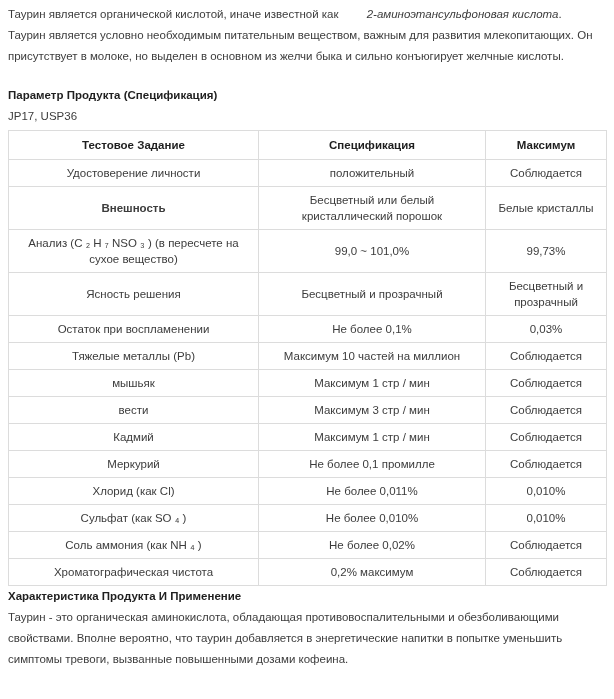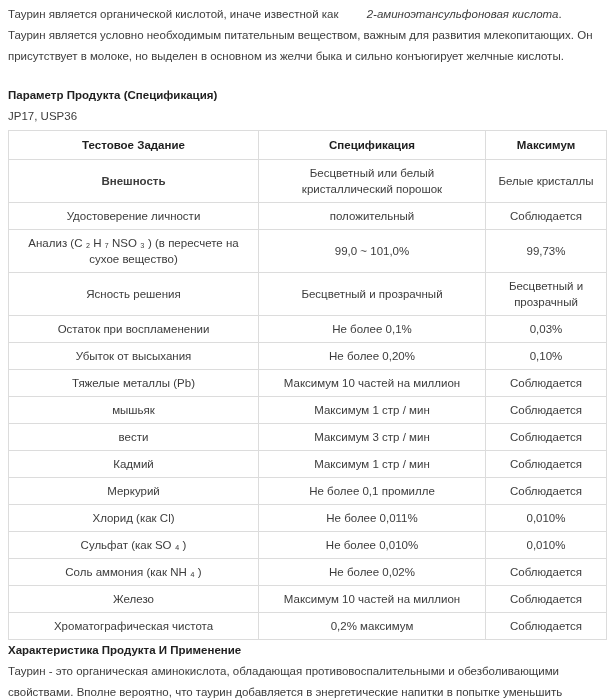--- a/index.html
+++ b/index.html
@@ -83,48 +83,43 @@
     </colgroup>
     <thead>
       <tr>
         <th>Тестовое Задание</th>
         <th>Спецификация</th>
         <th>Максимум</th>
       </tr>
     </thead>
     <tbody>
         <tr>
+          <td>Удостоверение личности</td>
+          <td>положительный</td>
+          <td>Соблюдается</td>
+        </tr>
+        <tr>
           <td class="bold">Внешность</td>
           <td>Бесцветный или белый кристаллический порошок</td>
           <td>Белые кристаллы</td>
-        </tr>
-        <tr>
-          <td>Удостоверение личности</td>
-          <td>положительный</td>
-          <td>Соблюдается</td>
         </tr>
         <tr>
           <td>Анализ (C ₂ H ₇ NSO ₃ ) (в пересчете на сухое вещество)</td>
           <td>99,0 ~ 101,0%</td>
           <td>99,73%</td>
         </tr>
         <tr>
           <td>Ясность решения</td>
           <td>Бесцветный и прозрачный</td>
           <td>Бесцветный и прозрачный</td>
         </tr>
         <tr>
           <td>Остаток при воспламенении</td>
           <td>Не более 0,1%</td>
           <td>0,03%</td>
-        </tr>
-        <tr>
-          <td>Убыток от высыхания</td>
-          <td>Не более 0,20%</td>
-          <td>0,10%</td>
         </tr>
         <tr>
           <td>Тяжелые металлы (Pb)</td>
           <td>Максимум 10 частей на миллион</td>
           <td>Соблюдается</td>
         </tr>
         <tr>
           <td>мышьяк</td>
           <td>Максимум 1 стр / мин</td>
           <td>Соблюдается</td>
@@ -153,25 +148,20 @@
           <td>Сульфат (как SO ₄ )</td>
           <td>Не более 0,010%</td>
           <td>0,010%</td>
         </tr>
         <tr>
           <td>Соль аммония (как NH ₄ )</td>
           <td>Не более 0,02%</td>
           <td>Соблюдается</td>
         </tr>
         <tr>
-          <td>Железо</td>
-          <td>Максимум 10 частей на миллион</td>
-          <td>Соблюдается</td>
-        </tr>
-        <tr>
           <td>Хроматографическая чистота</td>
           <td>0,2% максимум</td>
           <td>Соблюдается</td>
         </tr>
       </tbody>
   </table>
 
   <div class="section-heading">Характеристика Продукта И Применение</div>
   <p class="bottom-paragraph">Таурин - это органическая аминокислота, обладающая противовоспалительными и обезболивающими свойствами. Вполне вероятно, что таурин добавляется в энергетические напитки в попытке уменьшить симптомы тревоги, вызванные повышенными дозами кофеина.</p>
 

